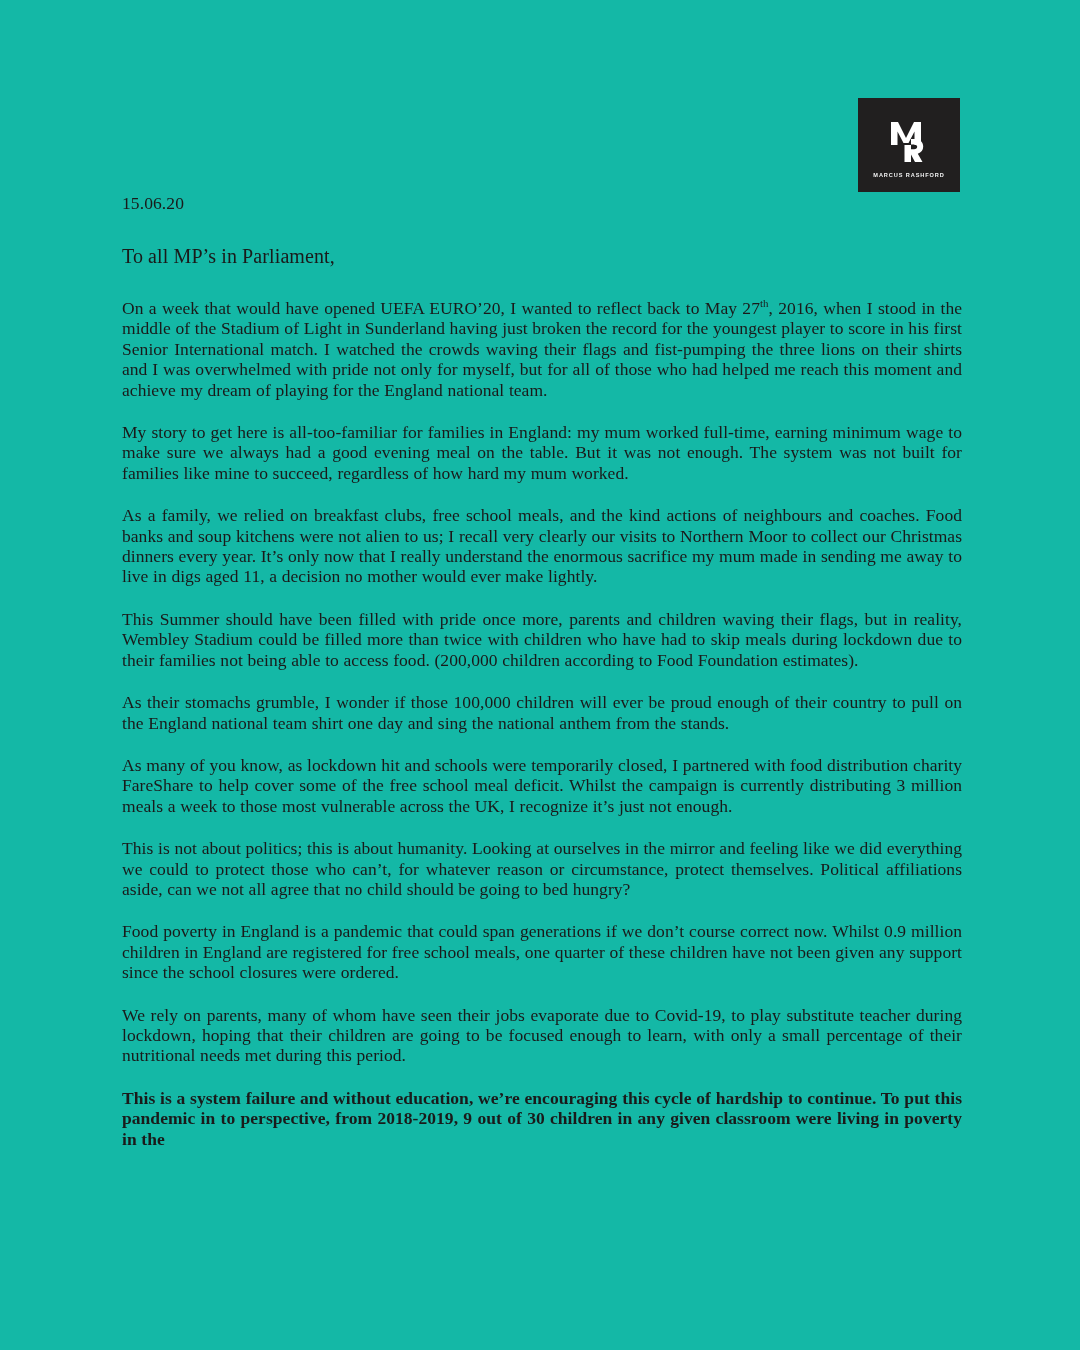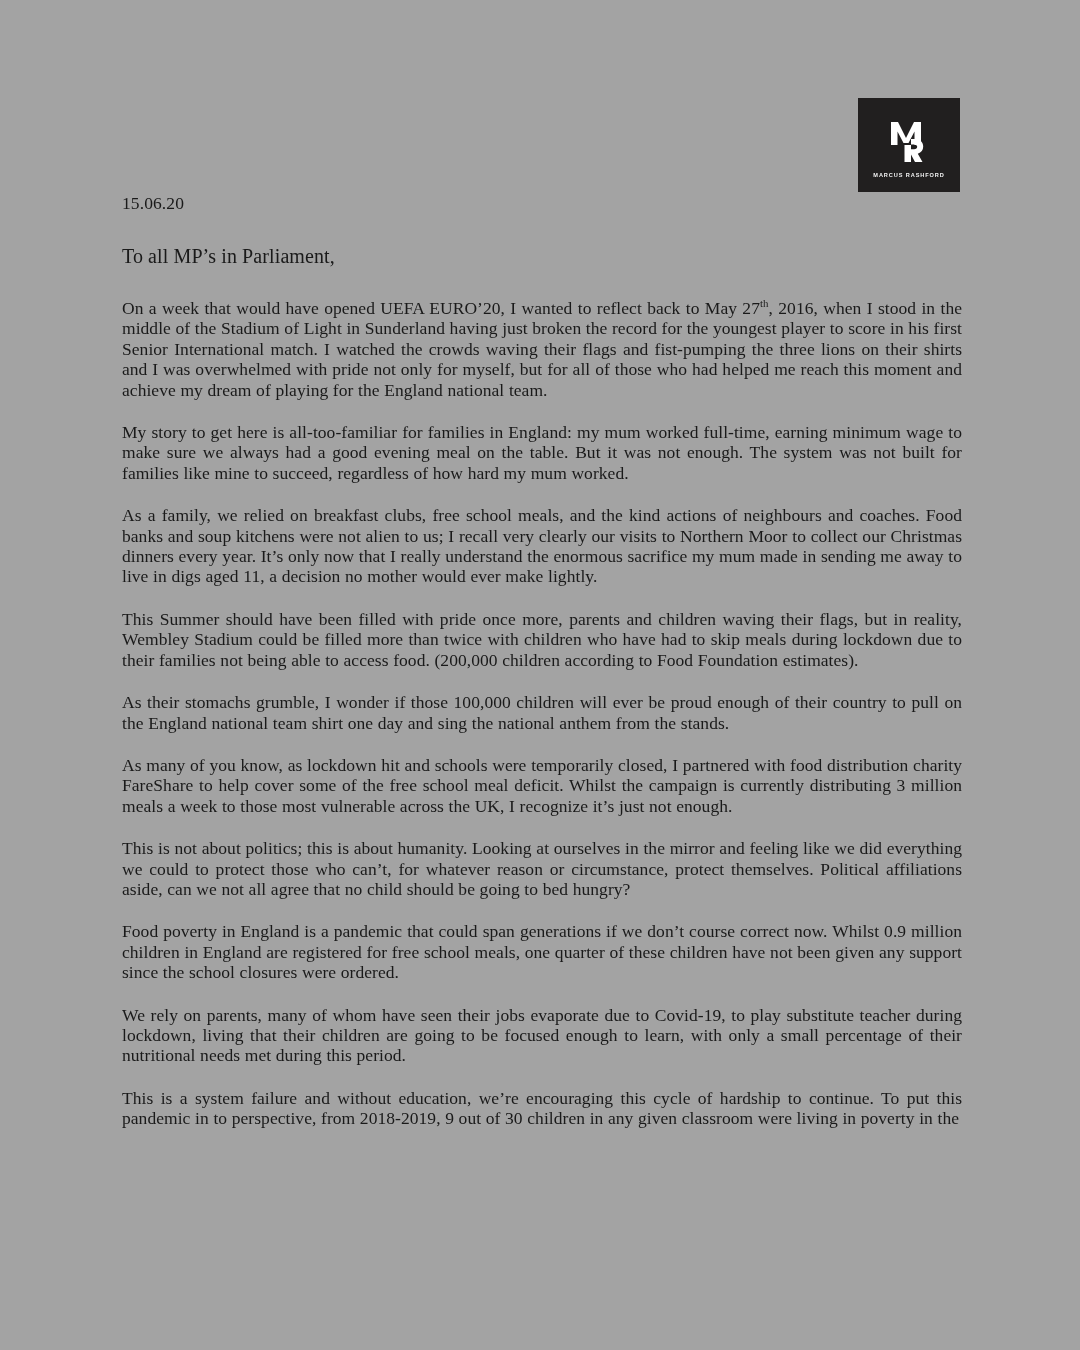--- a/index.html
+++ b/index.html
@@ -4,21 +4,21 @@
 <style>
   html, body {
     margin: 0;
     padding: 0;
     background: #ffffff;
   }
   .page {
     position: relative;
     width: 1080px;
     height: 1350px;
-    background: #a3a3a3;
+    background: #14b8a6;
     overflow: hidden;
     font-family: "Liberation Serif", "DejaVu Serif", serif;
     color: #1a1a1a;
   }
 
   
   .logo-wrap {
     position: absolute;
     left: 858px;
     top: 98px;
@@ -73,20 +73,21 @@
     line-height: 20.4px;
     margin: 0 0 22px 0;
     text-align: justify;
     text-justify: inter-word;
     letter-spacing: 0.05px;
     word-spacing: 0.2px;
     hyphens: none;
   }
   p.para:last-child {
     margin-bottom: 12px;
+    font-weight: bold;
   }
   sup {
     font-size: 0.62em;
     vertical-align: super;
     line-height: 0;
     margin-top: 14px;
   }
 </style>
 </head>
 <body>
@@ -111,17 +112,17 @@
 
     <p class="para"><span>On a week that would have opened UEFA EURO’20, I wanted to reflect back to May 27</span><sup>th</sup><span>, 2016, when I stood in the middle of the Stadium of Light in Sunderland having just broken the record for the youngest player to score in his first Senior International match. I watched the crowds waving their flags and fist-pumping the three lions on their shirts and I was overwhelmed with pride not only for myself, but for all of those who had helped me reach this moment and achieve my dream of playing for the England national team.</span></p>
 
     <p class="para">My story to get here is all-too-familiar for families in England: my mum worked full-time, earning minimum wage to make sure we always had a good evening meal on the table. But it was not enough. The system was not built for families like mine to succeed, regardless of how hard my mum worked.</p>
     <p class="para">As a family, we relied on breakfast clubs, free school meals, and the kind actions of neighbours and coaches. Food banks and soup kitchens were not alien to us; I recall very clearly our visits to Northern Moor to collect our Christmas dinners every year. It’s only now that I really understand the enormous sacrifice my mum made in sending me away to live in digs aged 11, a decision no mother would ever make lightly.</p>
     <p class="para">This Summer should have been filled with pride once more, parents and children waving their flags, but in reality, Wembley Stadium could be filled more than twice with children who have had to skip meals during lockdown due to their families not being able to access food. (200,000 children according to Food Foundation estimates).</p>
     <p class="para">As their stomachs grumble, I wonder if those 100,000 children will ever be proud enough of their country to pull on the England national team shirt one day and sing the national anthem from the stands.</p>
     <p class="para">As many of you know, as lockdown hit and schools were temporarily closed, I partnered with food distribution charity FareShare to help cover some of the free school meal deficit. Whilst the campaign is currently distributing 3 million meals a week to those most vulnerable across the UK, I recognize it’s just not enough.</p>
     <p class="para">This is not about politics; this is about humanity. Looking at ourselves in the mirror and feeling like we did everything we could to protect those who can’t, for whatever reason or circumstance, protect themselves. Political affiliations aside, can we not all agree that no child should be going to bed hungry?</p>
     <p class="para">Food poverty in England is a pandemic that could span generations if we don’t course correct now. Whilst 0.9 million children in England are registered for free school meals, one quarter of these children have not been given any support since the school closures were ordered.</p>
-    <p class="para">We rely on parents, many of whom have seen their jobs evaporate due to Covid-19, to play substitute teacher during lockdown, living that their children are going to be focused enough to learn, with only a small percentage of their nutritional needs met during this period.</p>
+    <p class="para">We rely on parents, many of whom have seen their jobs evaporate due to Covid-19, to play substitute teacher during lockdown, hoping that their children are going to be focused enough to learn, with only a small percentage of their nutritional needs met during this period.</p>
     <p class="para">This is a system failure and without education, we’re encouraging this cycle of hardship to continue. To put this pandemic in to perspective, from 2018-2019, 9 out of 30 children in any given classroom were living in poverty in the</p>
 
   </div>
 </div>
 
 </body></html>

